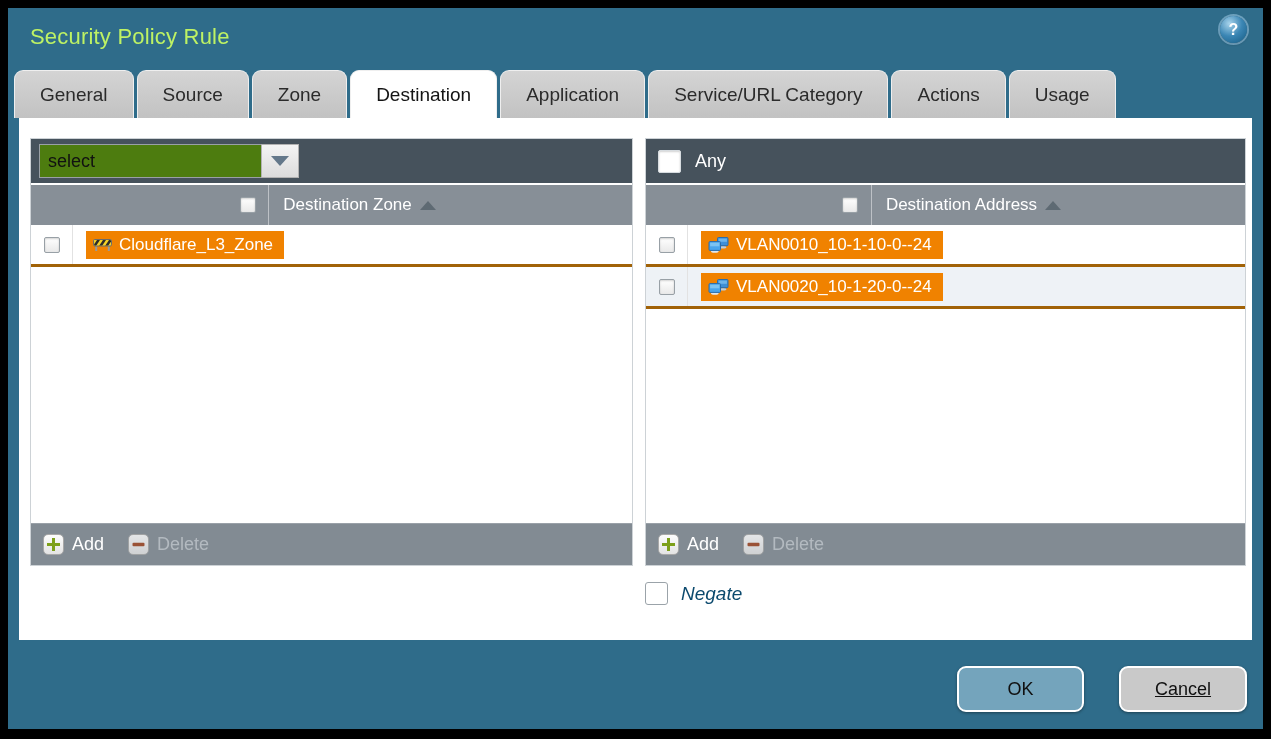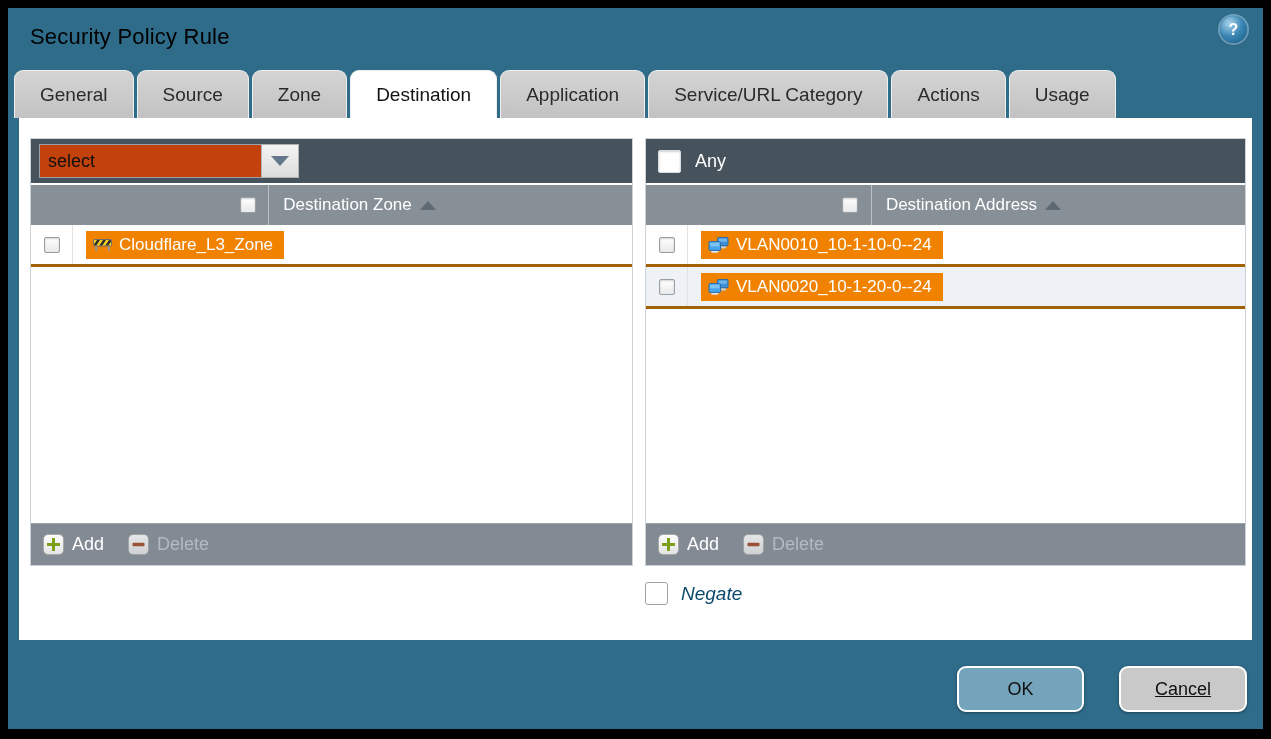--- a/index.html
+++ b/index.html
@@ -2,21 +2,21 @@
 <html><head>
 <meta charset="utf-8">
 <style>
   * { margin:0; padding:0; box-sizing:border-box; }
   html,body { width:1271px; height:739px; font-family:"Liberation Sans", sans-serif; }
   .screen { position:relative; width:1271px; height:739px; background:#000; }
   .dialog { position:absolute; left:8px; top:8px; right:8px; bottom:10px; background:#2F6C8A; }
 
   
   .titlebar { position:absolute; left:0; top:0; right:0; height:62px; }
-  .dialog-title { position:absolute; left:22px; top:16px; color:#000000; font-size:22px; font-weight:400; letter-spacing:.2px; }
+  .dialog-title { position:absolute; left:22px; top:16px; color:#bef264; font-size:22px; font-weight:400; letter-spacing:.2px; }
   .help-btn { position:absolute; right:16px; top:8px; width:27px; height:27px; border-radius:50%;
     background:radial-gradient(circle at 35% 28%, #a8d4ec 0%, #3b86b4 48%, #145a82 100%);
     box-shadow:0 0 0 2px rgba(160,205,235,.55), 0 1px 3px rgba(0,0,0,.5);
     color:#fff; font-size:16px; font-weight:bold; display:flex; align-items:center; justify-content:center; cursor:pointer; }
 
   
   .tabs { position:absolute; left:6px; top:62px; right:6px; height:48px; display:flex; }
   .tab { height:48px; padding:0 25px; margin-right:3px; display:flex; align-items:center; justify-content:center;
     font-size:19px; color:#2b2b2b; background:linear-gradient(#d4d4d4,#c2c2c2);
     border:1px solid #efefef; border-bottom:none; border-radius:9px 9px 0 0; cursor:pointer; white-space:nowrap; }
@@ -26,21 +26,21 @@
   .content { position:absolute; left:11px; right:11px; top:110px; height:522px; background:#fff; }
 
   .panel { position:absolute; top:20px; width:603px; height:428px; display:flex; flex-direction:column;
     border:1px solid #cdd2d6; background:#fff; }
   .panel-left { left:11px; }
   .panel-right { left:626px; width:601px; }
 
   .panel-header { height:44px; background:#46525C; flex:0 0 auto; display:flex; align-items:center; padding:0 8px; }
   .combo { display:flex; height:34px; }
   .combo-input { width:222px; height:34px; border:1px solid #9aa0a6; border-right:none; padding:0 8px;
-    font-size:18px; font-family:"Liberation Sans", sans-serif; color:#111; background:#c2410c; outline:none; }
+    font-size:18px; font-family:"Liberation Sans", sans-serif; color:#111; background:#4d7c0f; outline:none; }
   .combo-btn { width:38px; height:34px; background:linear-gradient(#f4f4f4,#dcdcdc); border:1px solid #b2b2b2;
     display:flex; align-items:center; justify-content:center; cursor:pointer; }
   .tri-down { width:0; height:0; border-left:9px solid transparent; border-right:9px solid transparent; border-top:10px solid #64788a; }
 
   .any-wrap { display:flex; align-items:center; gap:14px; padding-left:4px; }
   .checkbox { display:inline-block; background:#fff; border:1px solid #98a0a6; border-radius:2px;
     box-shadow:inset 0 1px 2px rgba(0,0,0,.18); cursor:pointer; }
   .cb-lg { width:23px; height:23px; border:1px solid #d7dce0; }
   .cb-sm { width:16px; height:16px; background:linear-gradient(#fff,#e9e9e9); }
   .any-label { color:#fff; font-size:18px; }

